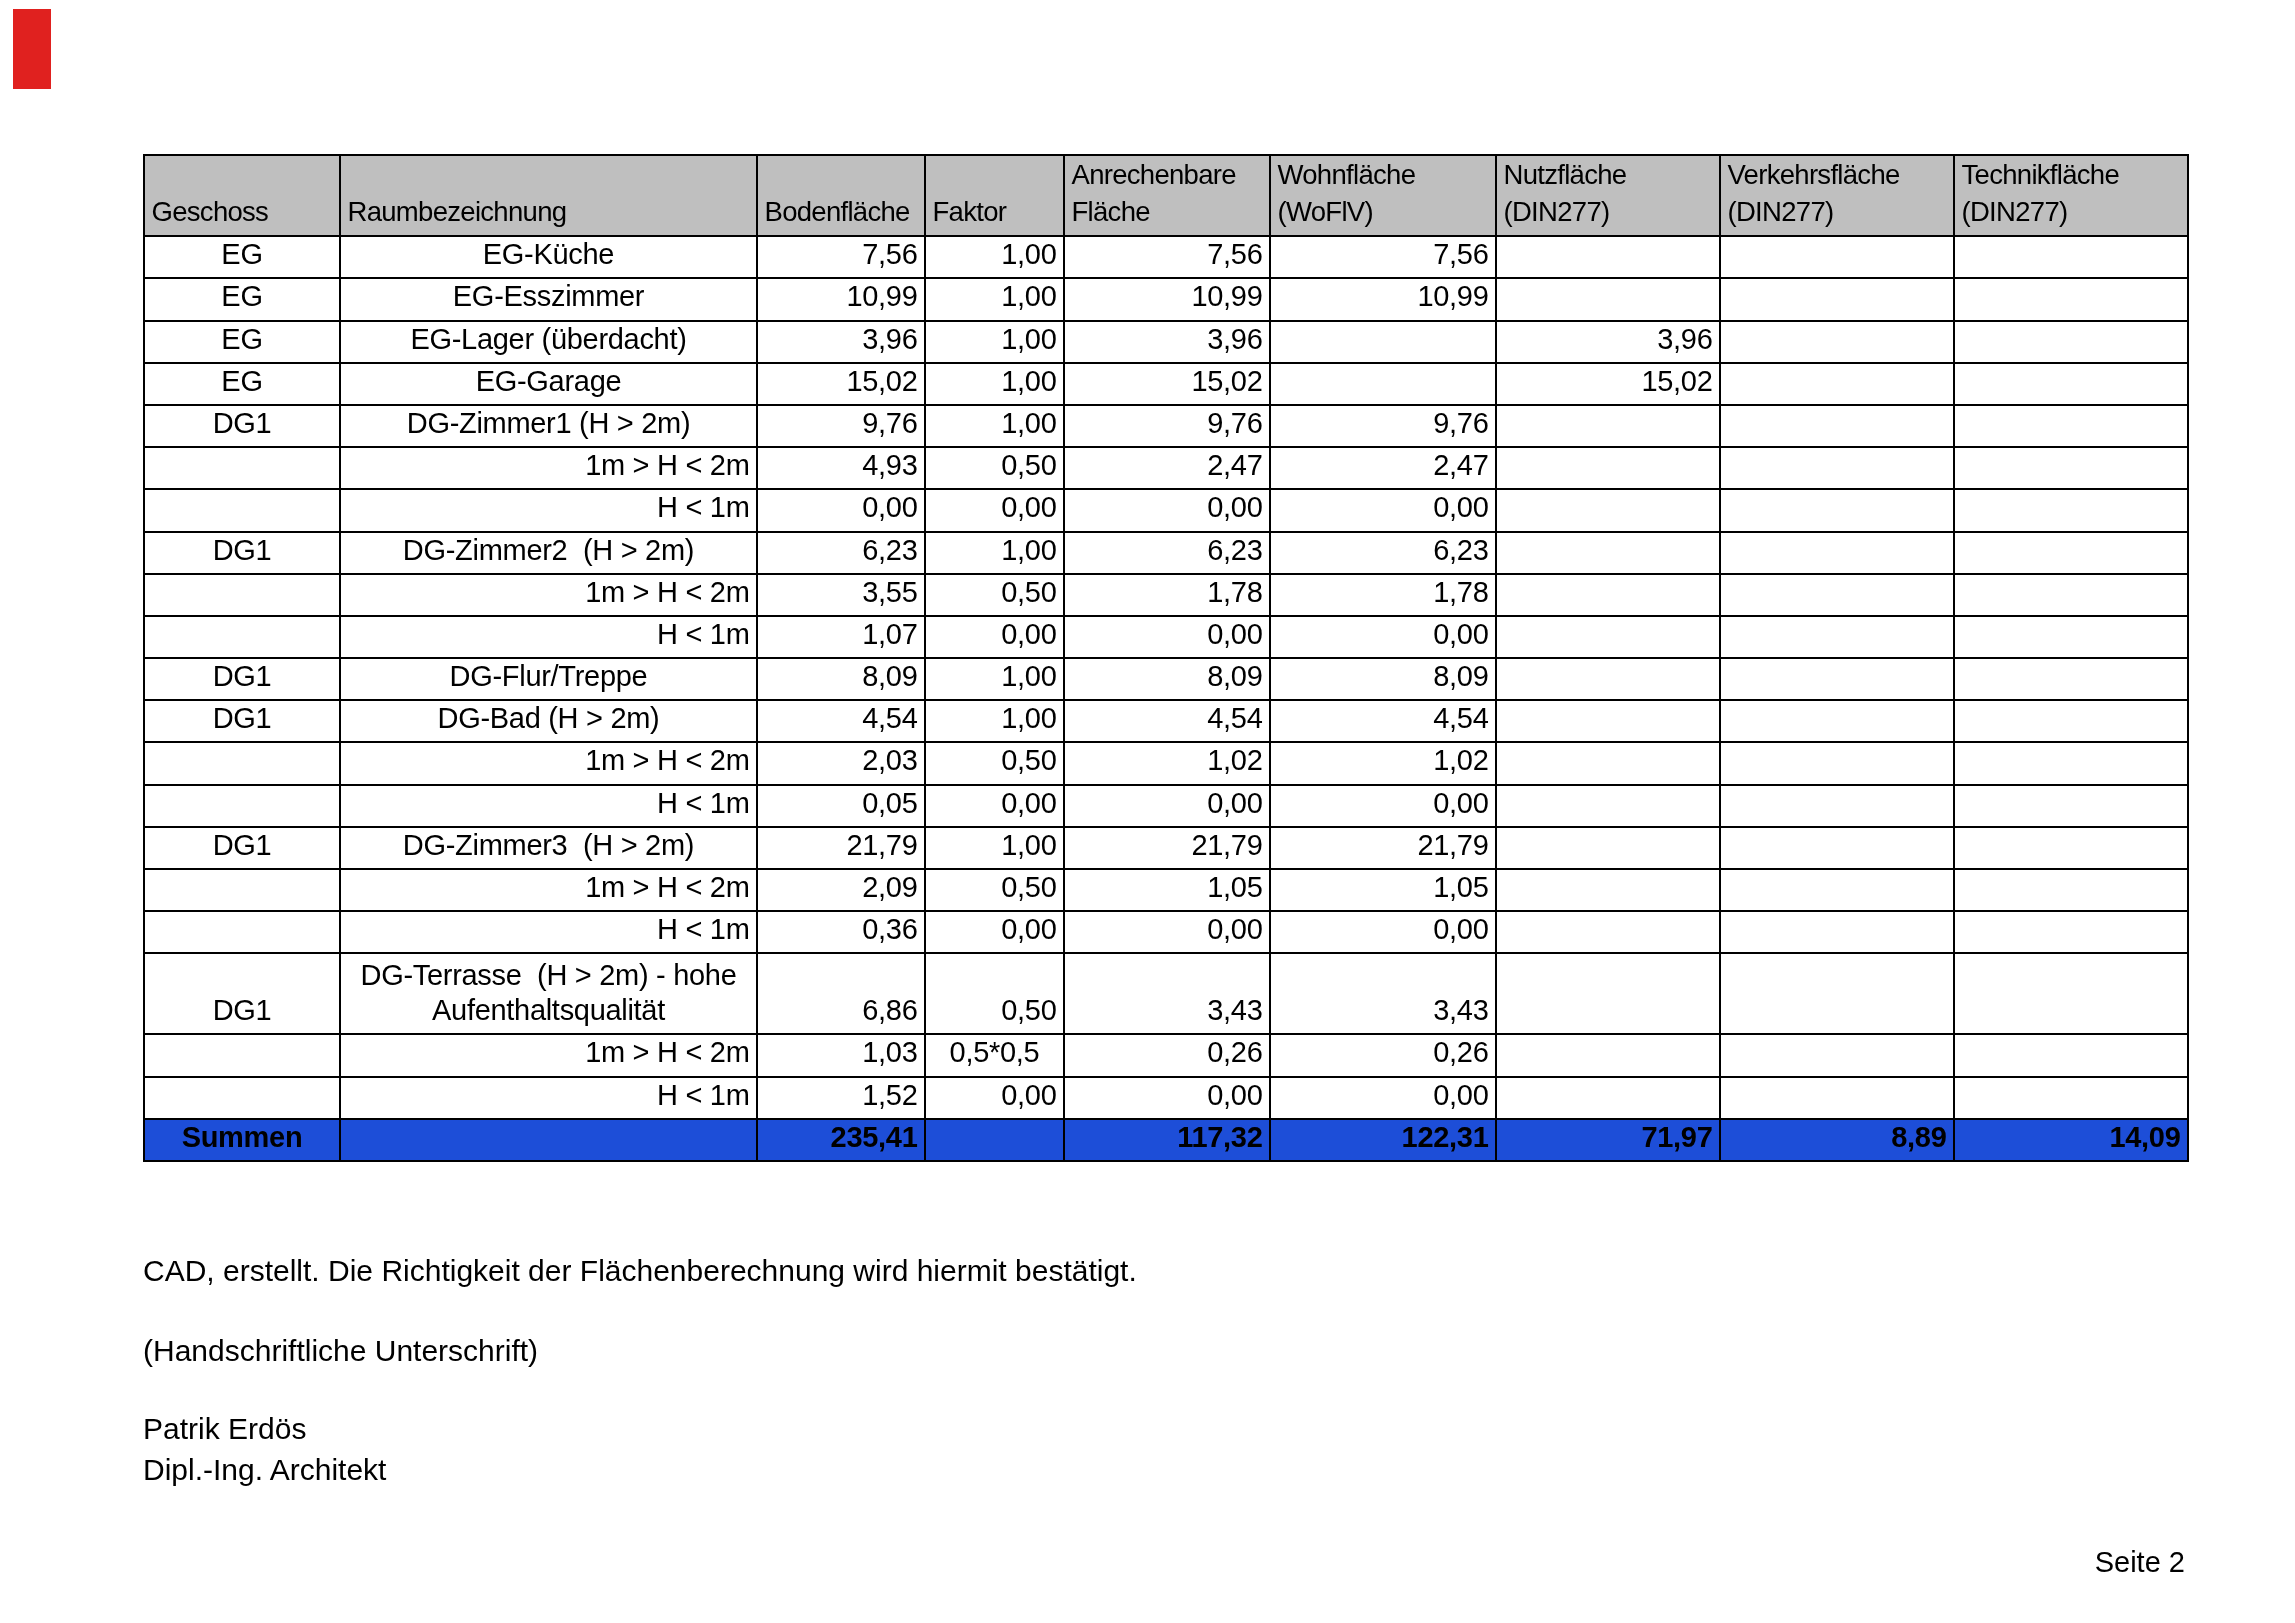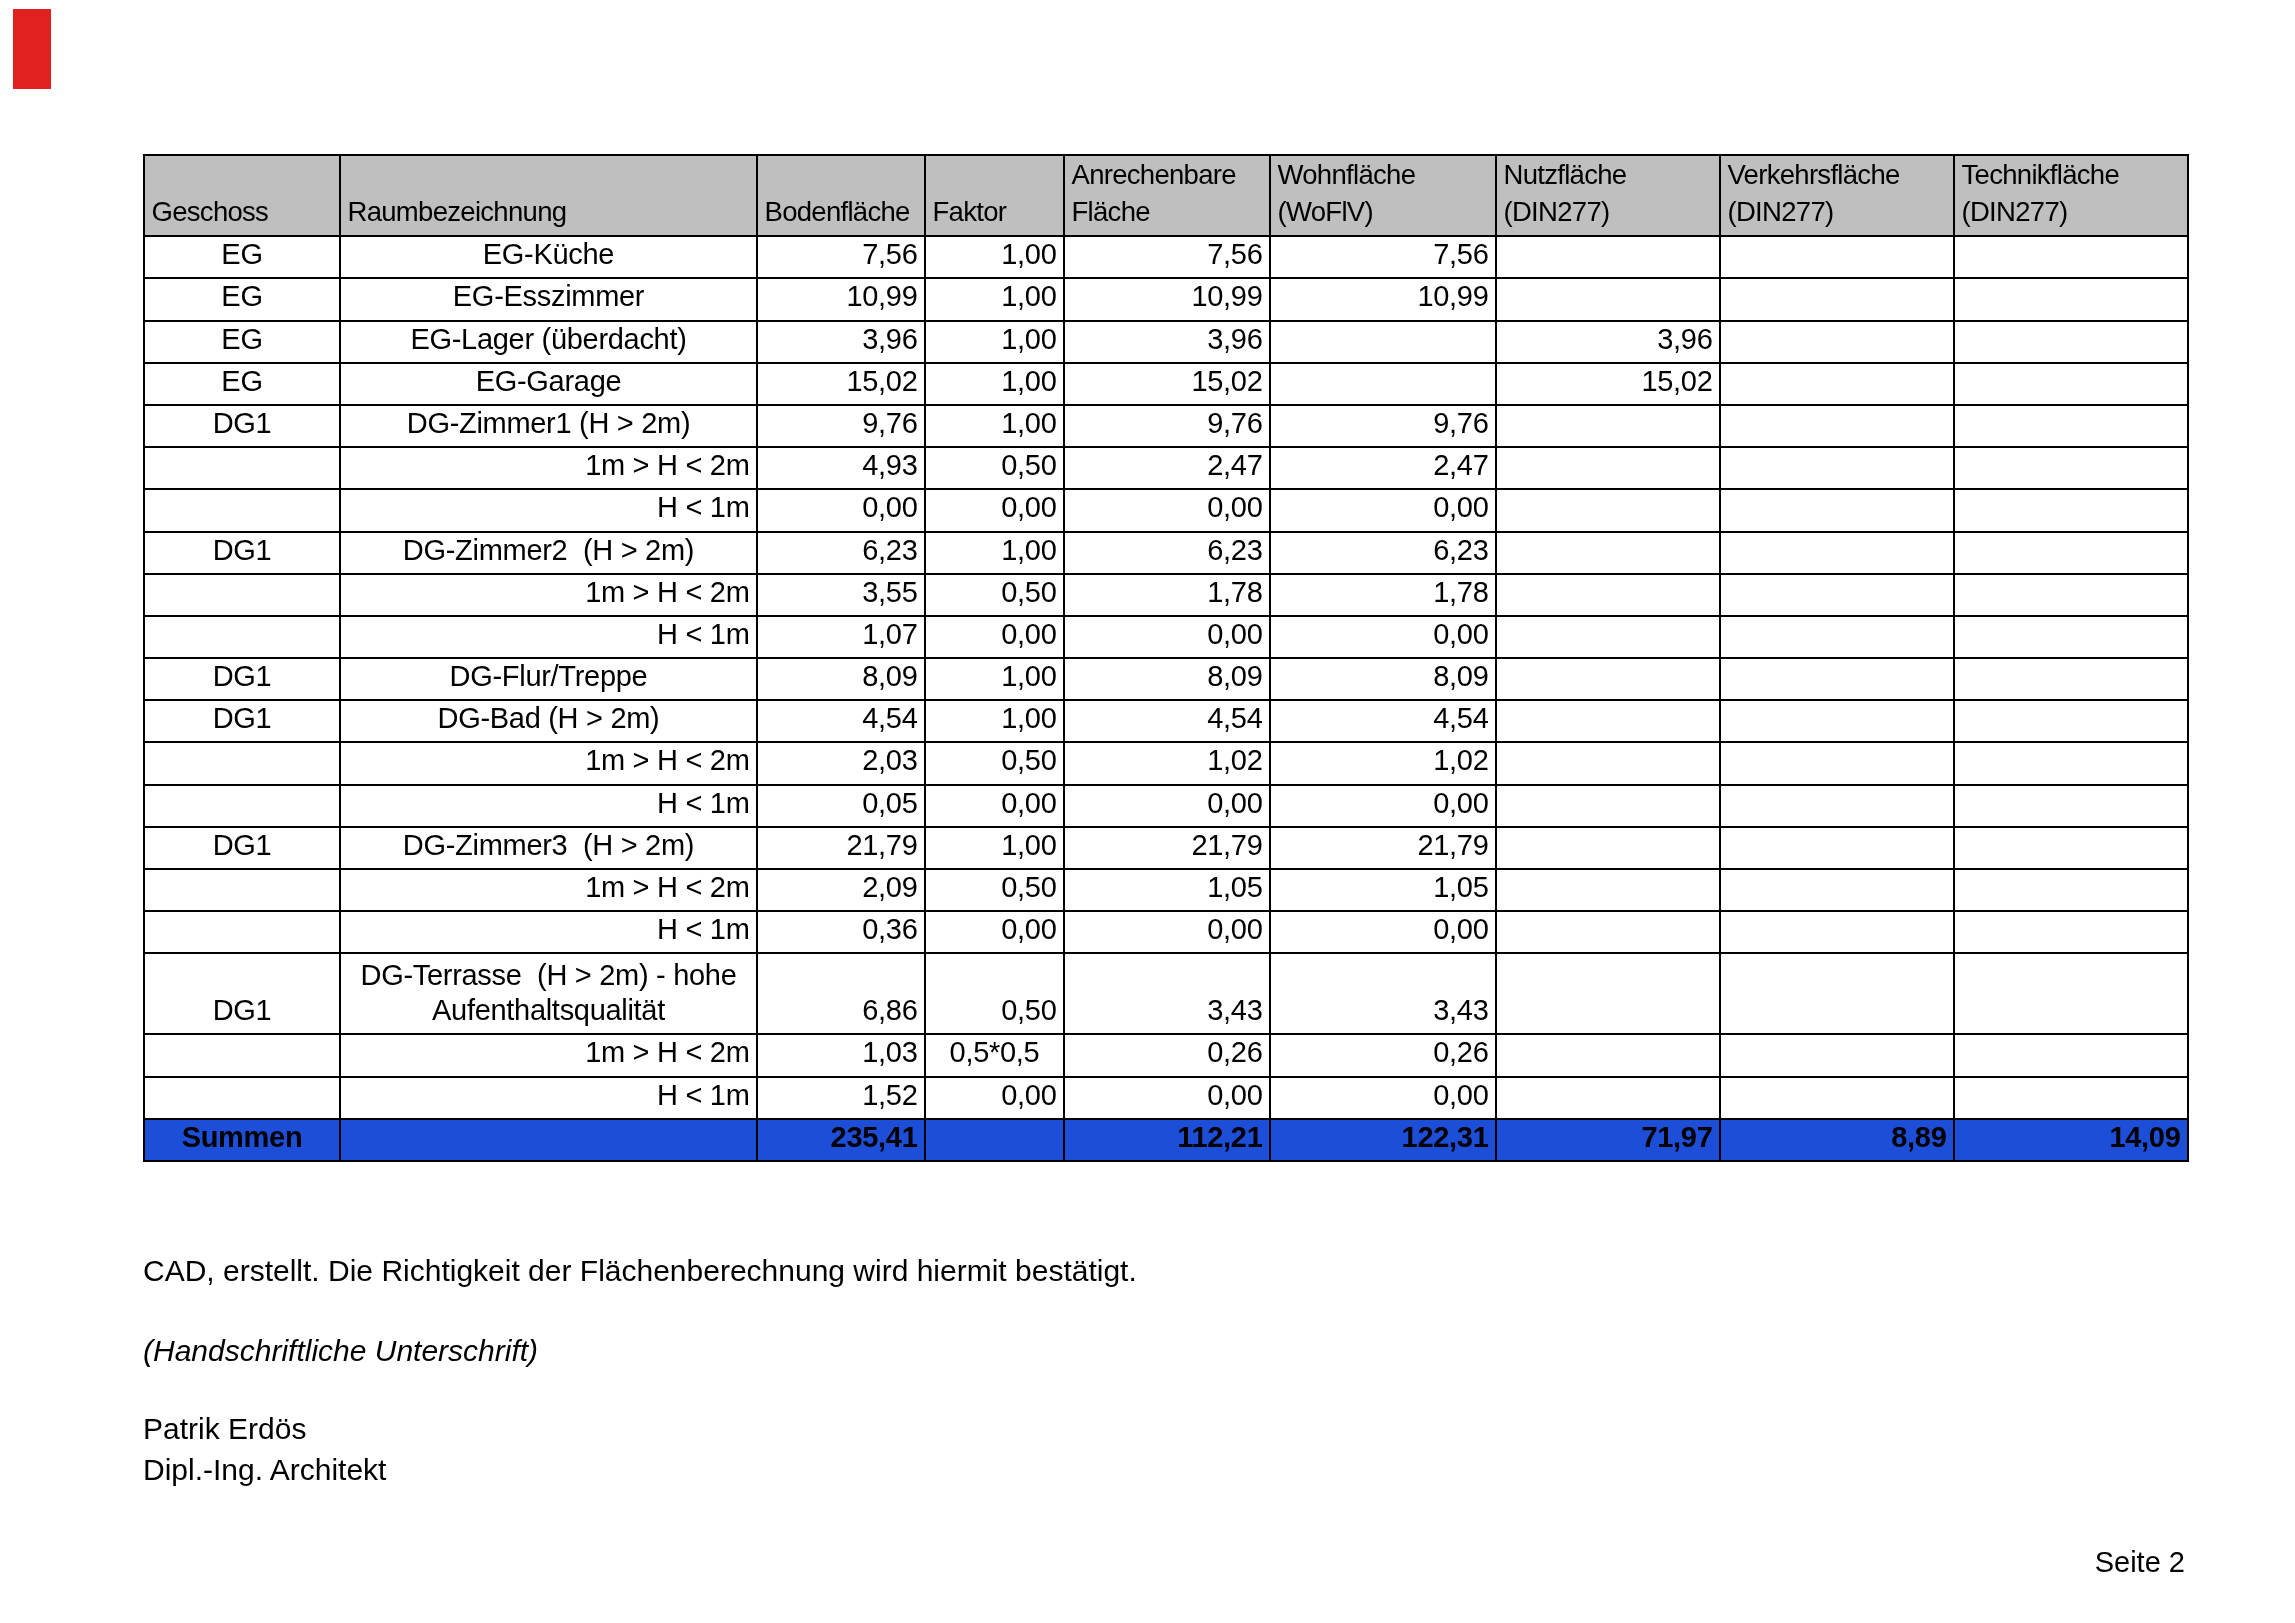--- a/index.html
+++ b/index.html
@@ -47,21 +47,21 @@
   }
   .area-table td.l { text-align:center; white-space:pre-wrap; }
   .area-table td.r { text-align:right; white-space:nowrap; }
   .area-table tfoot tr { height:42px; }
   .area-table tfoot td {
     background:#1d4ed8;
     font-weight:bold;
   }
   .footer-block { position:absolute; left:143px; font-size:30px; line-height:42px; white-space:pre; }
   .paragraph { top:1166px; }
-  .signature-note { top:1330px; font-style:italic; }
+  .signature-note { top:1330px; }
   .signer-name { top:1408px; }
   .signer-title { top:1449px; }
   .page-number {
     position:absolute; right:110px; top:1546px;
     font-size:29px;
   }
 </style>
 </head>
 <body>
 
@@ -319,21 +319,21 @@
         <td class="r"></td>
         <td class="r"></td>
       </tr>
     </tbody>
   <tfoot>
     <tr>
       <td class="l">Summen</td>
       <td class="l"></td>
       <td class="r">235,41</td>
       <td class="r"></td>
-      <td class="r">112,21</td>
+      <td class="r">117,32</td>
       <td class="r">122,31</td>
       <td class="r">71,97</td>
       <td class="r">8,89</td>
       <td class="r">14,09</td>
     </tr>
   </tfoot>
 </table>
 
 <div class="footer-block paragraph">
   <div>CAD, erstellt. Die Richtigkeit der Flächenberechnung wird hiermit bestätigt.</div>

